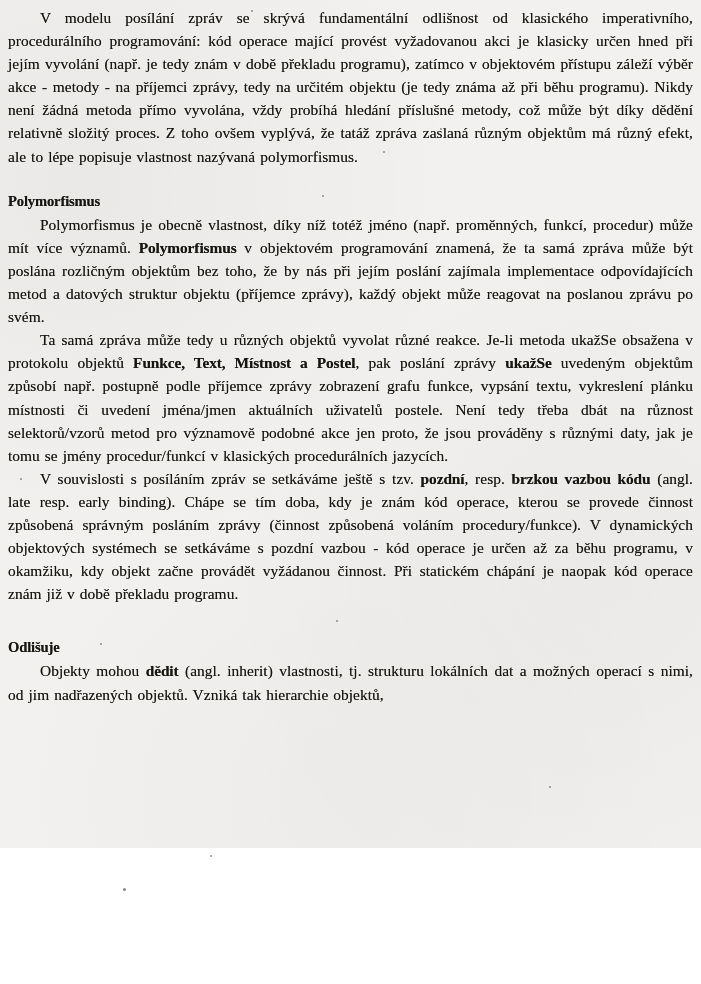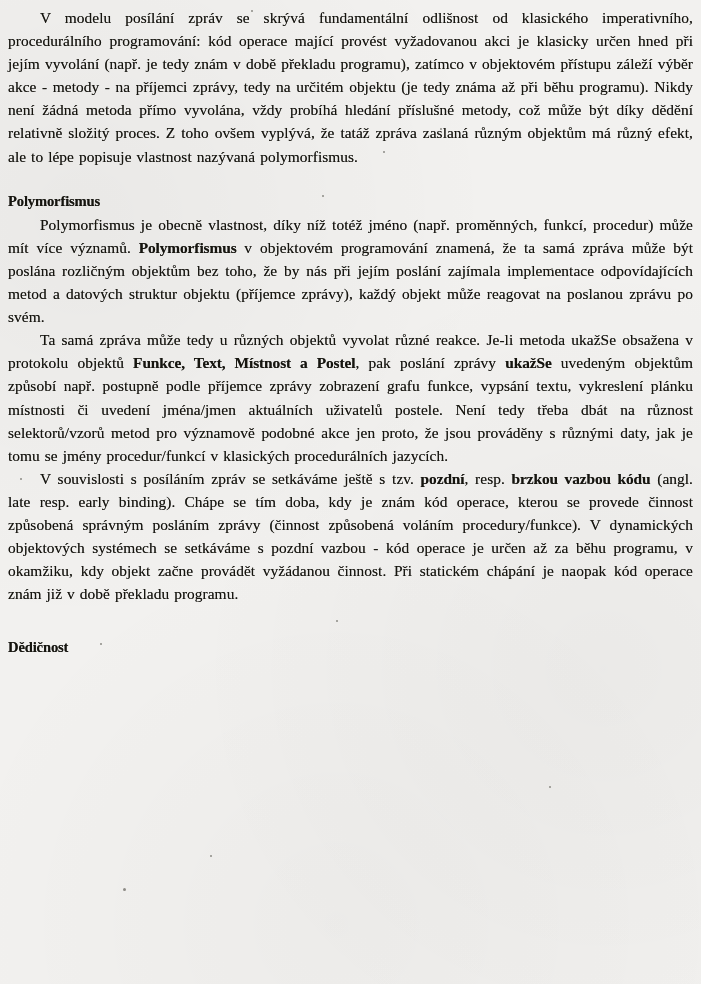--- a/index.html
+++ b/index.html
@@ -10,21 +10,21 @@
   body {
     width: 701px;
     height: 984px;
     overflow: hidden;
     font-family: "Liberation Serif", "DejaVu Serif", serif;
   }
 
   #page {
     position: relative;
     width: 701px;
-    height: 984px;
+    height: 848px;
     background: #f2f1ef;
     box-sizing: border-box;
     padding: 6px 8px 0 8px;
     
     background-image:
       radial-gradient(circle at 12% 22%, rgba(0,0,0,0.035) 0%, rgba(0,0,0,0) 42%),
       radial-gradient(circle at 86% 68%, rgba(0,0,0,0.030) 0%, rgba(0,0,0,0) 46%),
       radial-gradient(circle at 48% 94%, rgba(0,0,0,0.025) 0%, rgba(0,0,0,0) 40%);
   }
 
@@ -89,22 +89,23 @@
 
     <p class="para"><span>Polymorfismus je obecně vlastnost, díky níž totéž jméno (např. proměnných, funkcí, procedur) může mít více významů. </span><b>Polymorfismus</b><span>  v objektovém   programování  znamená,  že ta  samá zpráva může být poslána rozličným  objektům bez toho, že by nás při jejím poslání zajímala  implementace odpovídajících metod a datových struktur objektu (příjemce  zprávy), každý objekt může reagovat na poslanou zprávu po svém.</span></p>
 
     <p class="para"><span>Ta samá  zpráva může tedy  u různých objektů  vyvolat různé reakce. Je-li  metoda ukažSe  obsažena  v  protokolu  objektů </span><b>Funkce,   Text, Místnost  a  Postel</b><span>,  pak  poslání  zprávy </span><b>ukažSe</b><span> uvedeným objektům způsobí např.  postupně podle příjemce zprávy zobrazení  grafu  funkce,    vypsání  textu,  vykreslení  plánku  místnosti či uvedení jména/jmen aktuálních  uživatelů postele. Není tedy třeba dbát na různost selektorů/vzorů metod pro významově podobné  akce jen proto, že  jsou prováděny s různými daty, jak  je  tomu  se  jmény  procedur/funkcí  v  klasických procedurálních jazycích.</span></p>
 
     <p class="para"><span>V souvislosti  s posíláním zpráv se  setkáváme ještě s tzv. </span><b>pozdní</b><span>,  resp.  </span><b>brzkou vazbou kódu</b><span>  (angl. late  resp. early binding). Chápe se tím doba, kdy je znám kód operace, kterou se provede  činnost  způsobená  správným  posláním zprávy (činnost způsobená voláním procedury/funkce).   V dynamických objektových systémech se setkáváme  s pozdní vazbou - kód  operace je určen až  za běhu  programu, v okamžiku, kdy  objekt začne  provádět vyžádanou činnost. Při statickém  chápání je naopak kód operace znám již v době překladu programu.</span></p>
 
 
     <div class="gap-lg"></div>
 
-    <h3 class="heading">Dědičnost</h3>
+    <h3 class="heading">Odlišuje</h3>
 
+    <p class="para"><span>Objekty mohou </span><b>dědit</b><span> (angl. inherit)  vlastnosti, tj. strukturu lokálních  dat a možných operací  s nimi,  od jim  nadřazených objektů.  Vzniká tak  hierarchie objektů,</span></p>
 
   </div>
 
   <span class="speck" style="left:251px;top:10px;width:2px;height:2px;"></span>
   <span class="speck" style="left:440px;top:128px;width:2px;height:2px;"></span>
   <span class="speck" style="left:383px;top:151px;width:2px;height:2px;"></span>
   <span class="speck" style="left:322px;top:195px;width:2px;height:2px;"></span>
   <span class="speck" style="left:352px;top:224px;width:2px;height:2px;"></span>
   <span class="speck" style="left:551px;top:268px;width:2px;height:2px;"></span>
   <span class="speck" style="left:662px;top:268px;width:2px;height:2px;"></span>

